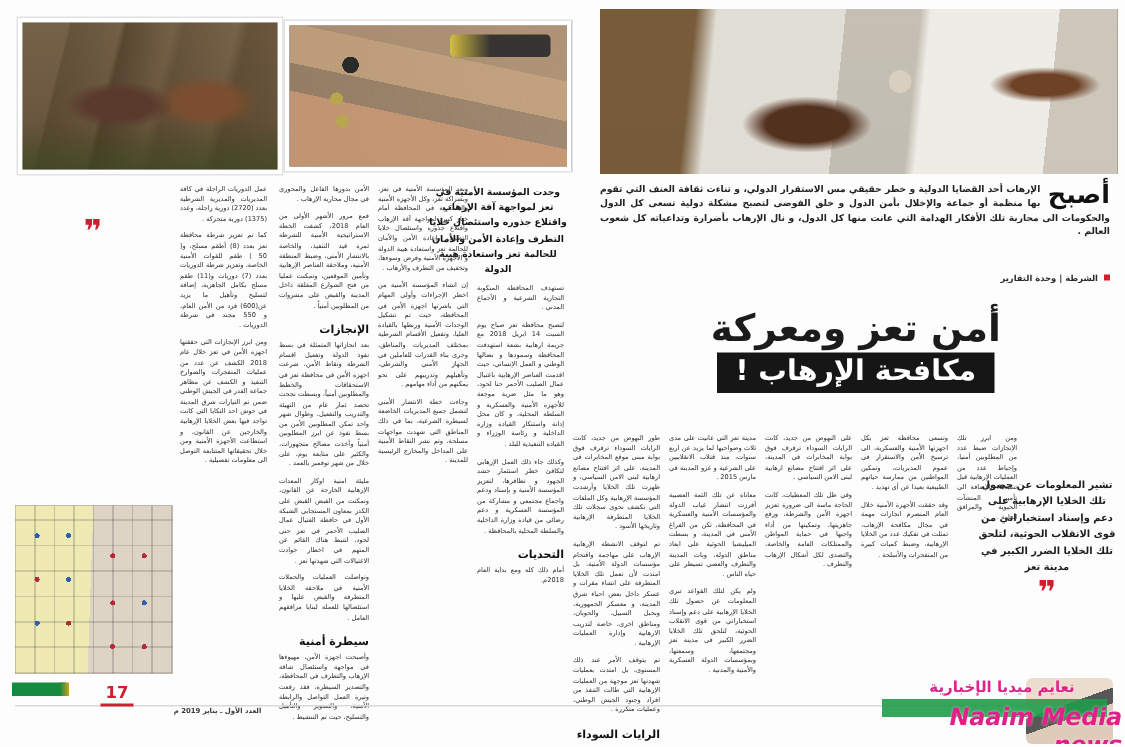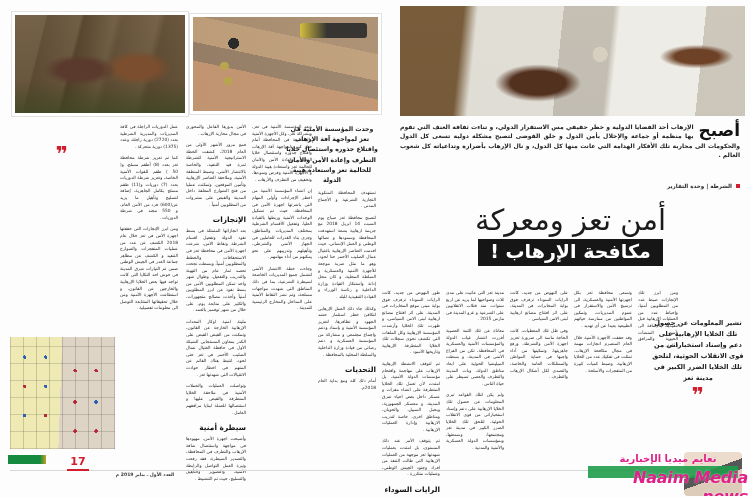--- a/index.html
+++ b/index.html
@@ -95,21 +95,21 @@
   .byline{
     position:absolute;left:400px;top:183px;width:340px;direction:rtl;
     font-size:5.6px;font-weight:700;color:#2a2a2a;text-align:right;
   }
   .byline .sq{display:inline-block;width:4px;height:4px;background:#cf1f2e;margin-left:4px;vertical-align:middle;}
 
   .headline{
     position:absolute;left:398px;top:205px;width:345px;text-align:center;direction:rtl;
   }
   .headline .l1{
-    font-size:29px;font-weight:400;color:#1b1b1b;line-height:1.08;
+    font-size:25px;font-weight:700;color:#1b1b1b;line-height:1.08;
     letter-spacing:-.4px;
   }
   .headline .l2{
     display:inline-block;background:#161616;color:#fff;
     font-size:19px;font-weight:800;padding:2px 12px 5px;margin-top:3px;line-height:1.06;
   }
 
   
   .pull{position:absolute;direction:rtl;text-align:center;}
   .pull .mark{font-size:21px;color:#cf1f2e;font-weight:900;line-height:.6;}

